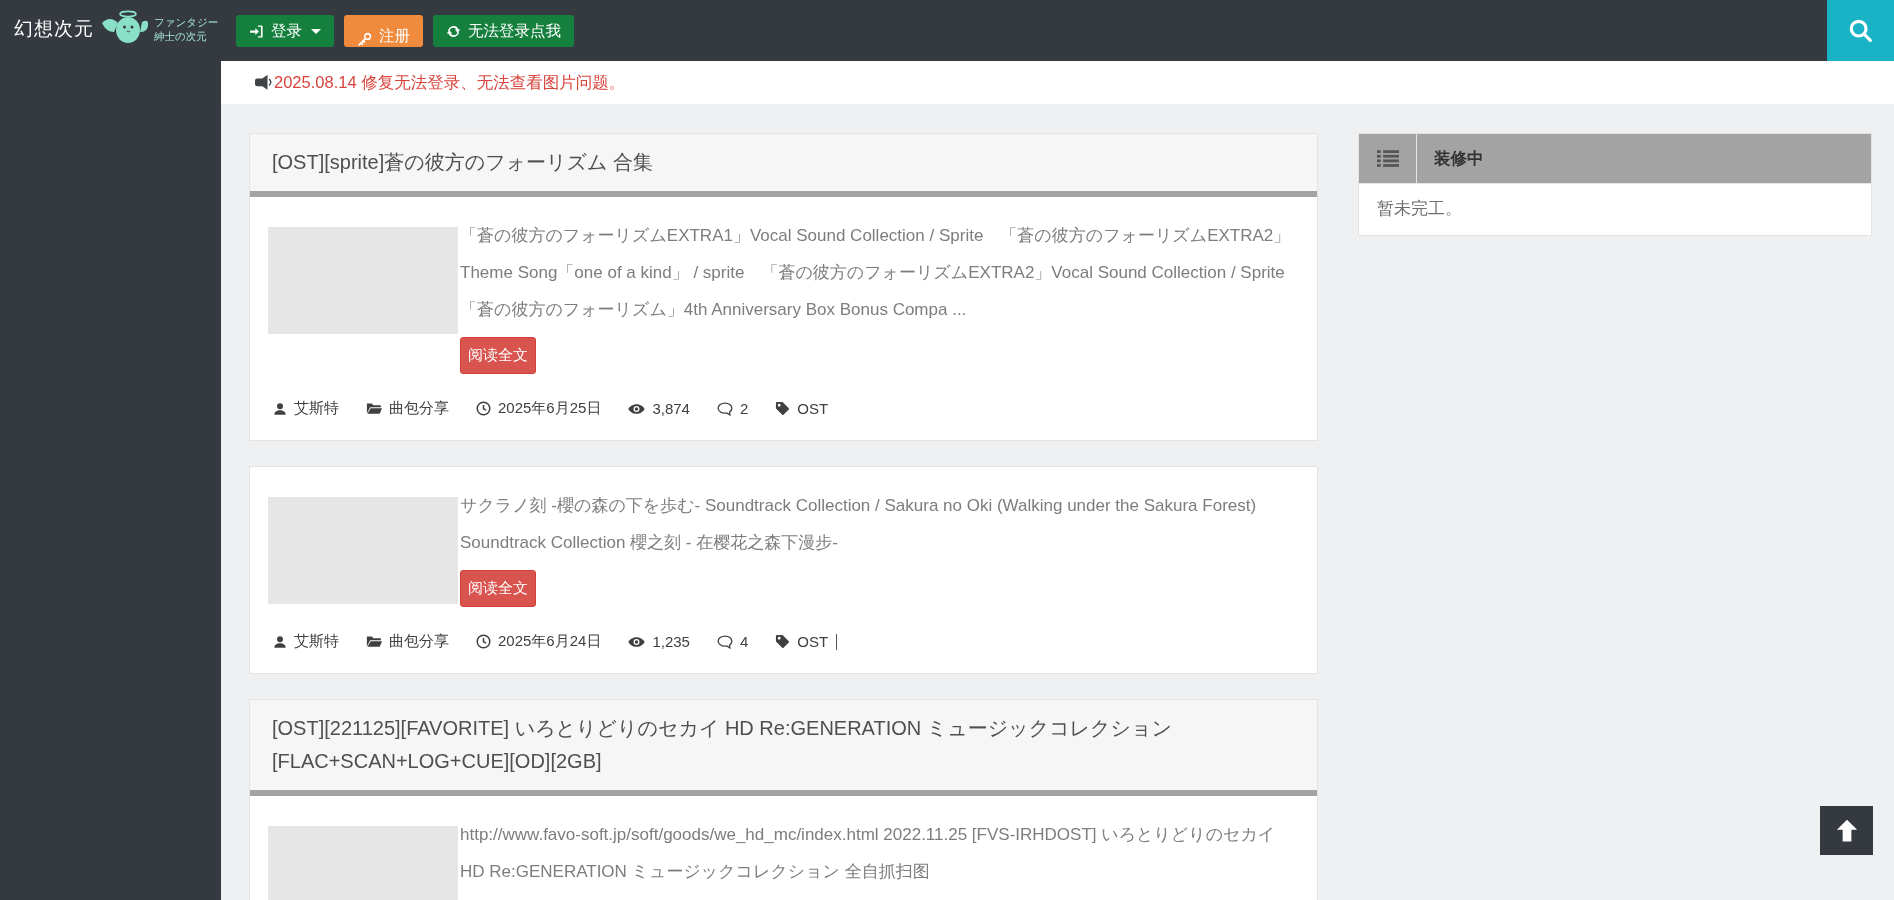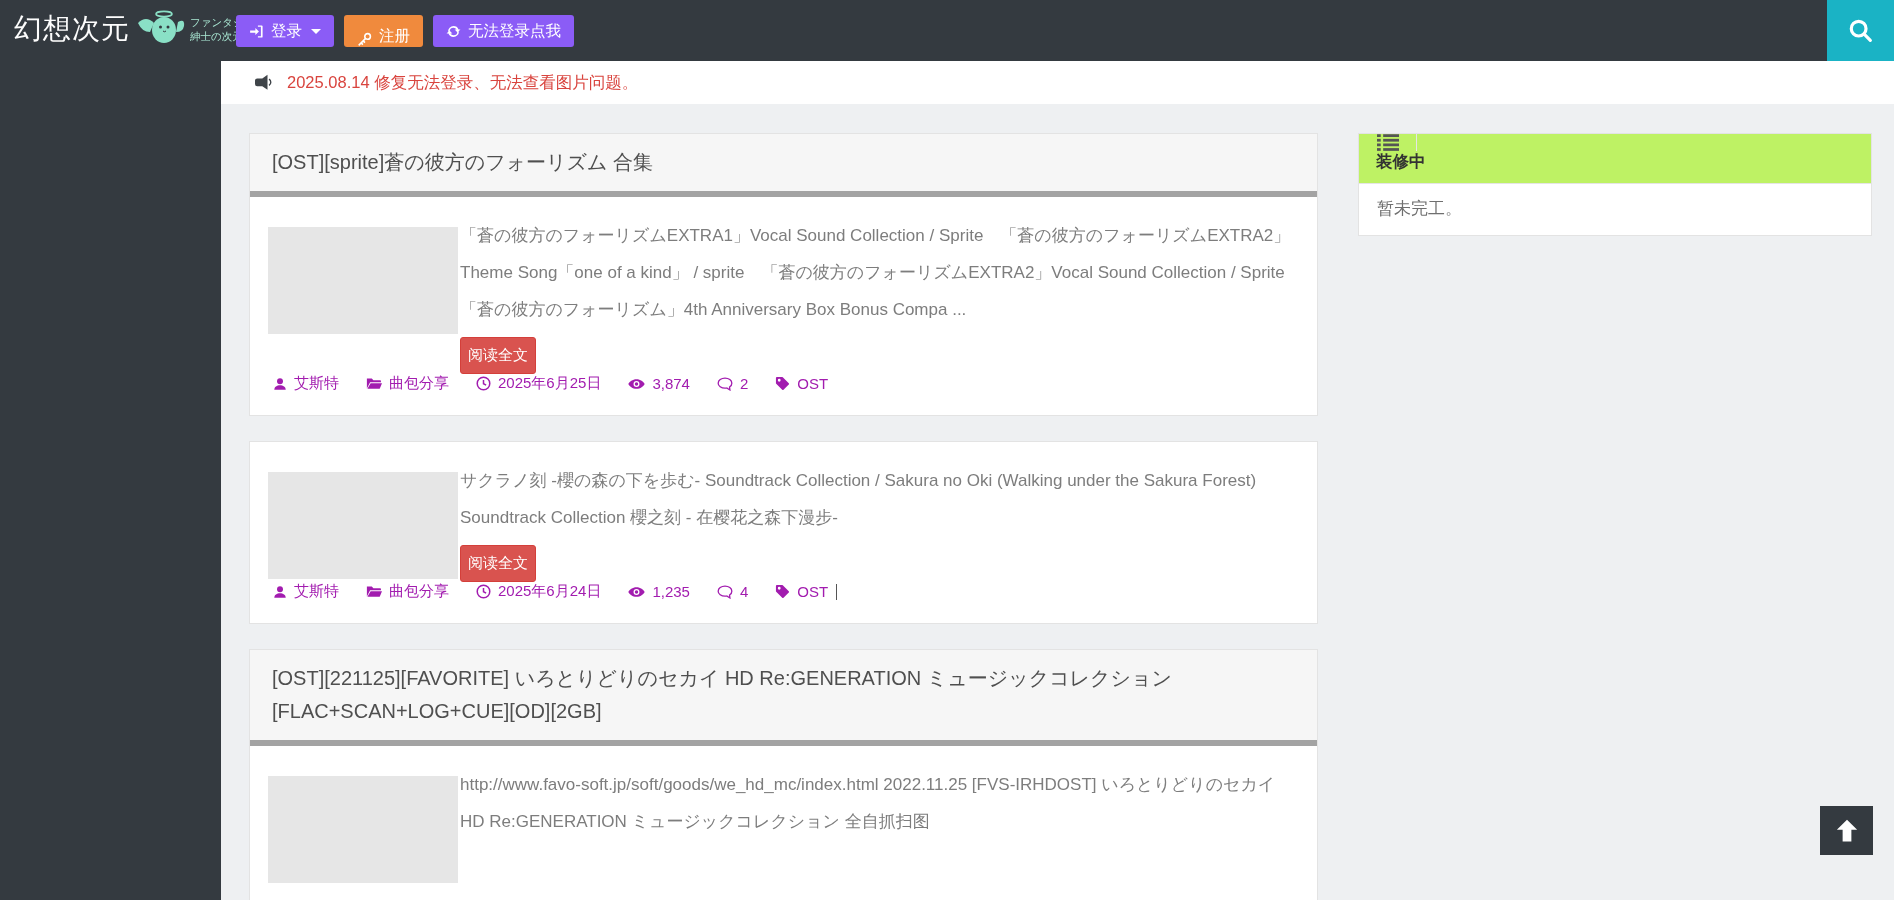--- a/index.html
+++ b/index.html
@@ -4,37 +4,37 @@
 <style>
   html,body{margin:0;padding:0;background:#eef0f2;}
   .page{position:relative;width:1894px;height:900px;overflow:hidden;background:#eef0f2;
         font-family:"Liberation Sans","DejaVu Sans",sans-serif;}
 
   
   .topbar{position:absolute;top:0;left:0;width:1894px;height:61px;background:#343a40;z-index:3;}
   .sidebar{position:absolute;top:0;left:0;width:221px;height:900px;background:#343a40;z-index:4;}
 
   .logo{position:absolute;top:9px;left:14px;display:flex;align-items:center;gap:4px;}
-  .logo-title{color:#fdfdfd;font-size:28px;letter-spacing:1px;white-space:nowrap;}
+  .logo-title{color:#fdfdfd;font-size:19px;letter-spacing:1px;white-space:nowrap;}
   .logo-sub{font-size:10.5px;color:#a9e7d2;line-height:1.35;white-space:nowrap;}
 
   .top-buttons{position:absolute;top:15px;left:236px;display:flex;gap:10px;z-index:5;}
   .btn{height:32px;display:flex;align-items:center;gap:7px;padding:0 13px;color:#fff;
        font-size:15.5px;border:none;border-radius:3px;cursor:pointer;white-space:nowrap;}
-  .btn-teal{background:#8b5cf6;}
+  .btn-teal{background:#15803d;}
   .btn-orange{background:#f08a3d;align-items:flex-end;}
   .caret-down{width:0;height:0;border-left:5px solid transparent;border-right:5px solid transparent;
               border-top:5px solid #fff;display:inline-block;margin-left:2px;}
 
   .search-btn{position:absolute;top:0;right:0;width:67px;height:61px;background:#1ab3c5;
               display:flex;align-items:center;justify-content:center;cursor:pointer;z-index:6;}
 
   
   .announce{position:absolute;top:61px;left:221px;right:0;height:43px;background:#fff;
-            display:flex;align-items:center;padding-left:33px;gap:13px;z-index:2;}
+            display:flex;align-items:center;padding-left:33px;z-index:2;}
   .announce-text{color:#d9443e;font-size:16.5px;}
 
   
   .side-menu{position:absolute;top:110px;left:0;width:221px;}
   .side-item{display:flex;align-items:center;height:54px;padding:0 18px 0 20px;color:#caccce;
              font-size:17px;gap:17px;cursor:pointer;}
   .side-item .s-icon{width:22px;display:flex;justify-content:center;color:#caccce;}
   .side-item .chev{margin-left:auto;display:flex;align-items:center;}
 
   
@@ -42,29 +42,29 @@
   .card{background:#fff;border:1px solid #e3e3e3;margin-bottom:25px;}
   .card-h{background:#f6f6f6;border-bottom:6px solid #a3a3a3;padding:12px 22px;}
   .card-title{font-size:20px;color:#4f4f4f;line-height:1.65;font-weight:400;margin:0;cursor:pointer;}
   .card-b{padding:20px 22px 22px 18px;}
   .media{display:flex;gap:2px;}
   .thumb{width:190px;height:107px;background:#e6e6e6;flex:none;margin-top:10px;}
   .content{flex:1;min-width:0;}
   .excerpt{color:#7d7d7d;font-size:17px;line-height:37px;margin:0;}
   .read-btn{display:inline-block;margin-top:9px;background:#d9534f;border:1px solid #d43f3a;
             color:#fff;font-size:15px;padding:8px 7px;border-radius:3px;cursor:pointer;text-decoration:none;}
-  .meta{display:flex;align-items:center;gap:27px;margin-left:5px;
-        color:#a21caf;font-size:15px;}
+  .meta{display:flex;align-items:center;gap:27px;margin-top:25px;margin-left:5px;
+        color:#404040;font-size:15px;}
   .meta-item{display:flex;align-items:center;gap:7px;white-space:nowrap;}
   .meta-item svg{flex:none;}
   .text-caret{display:inline-block;width:1px;height:16px;background:#555;margin-left:1px;vertical-align:middle;}
 
   
   .widget{position:absolute;left:1358px;top:133px;width:512px;background:#fff;border:1px solid #e3e3e3;}
-  .widget-h{display:flex;align-items:stretch;background:#bef264;border-bottom:1px solid #e5e5e5;height:49px;flex-direction:column;}
+  .widget-h{display:flex;align-items:stretch;background:#a3a3a3;border-bottom:1px solid #e5e5e5;height:49px;}
   .widget-icon-cell{width:57px;display:flex;align-items:center;justify-content:center;
                     border-right:1px solid #e5e5e5;}
   .widget-title{display:flex;align-items:center;padding-left:17px;font-weight:bold;font-size:16.5px;color:#333;}
   .widget-b{padding:13px 18px 15px;color:#6f6f6f;font-size:17px;}
 
   
   .backtop{position:absolute;right:21px;top:806px;width:53px;height:49px;background:#343a40;
            display:flex;align-items:center;justify-content:center;cursor:pointer;z-index:7;}
 </style>
 </head>

